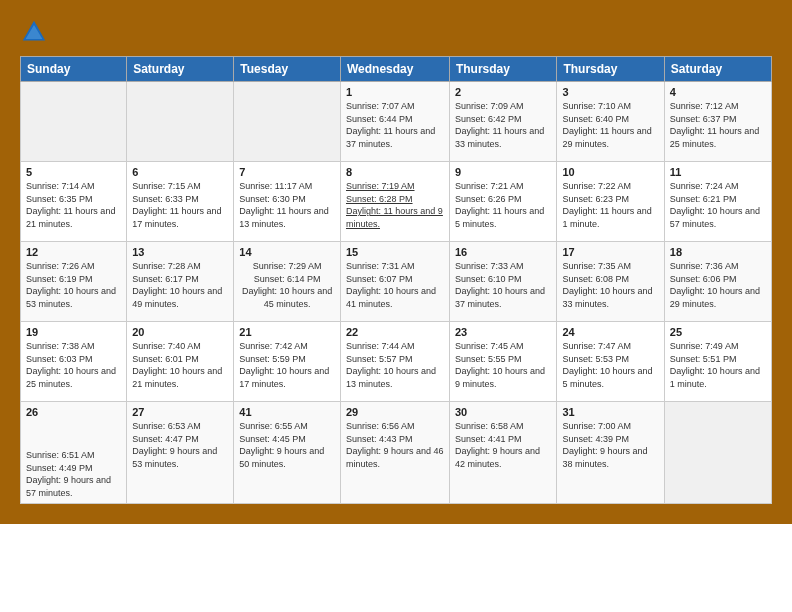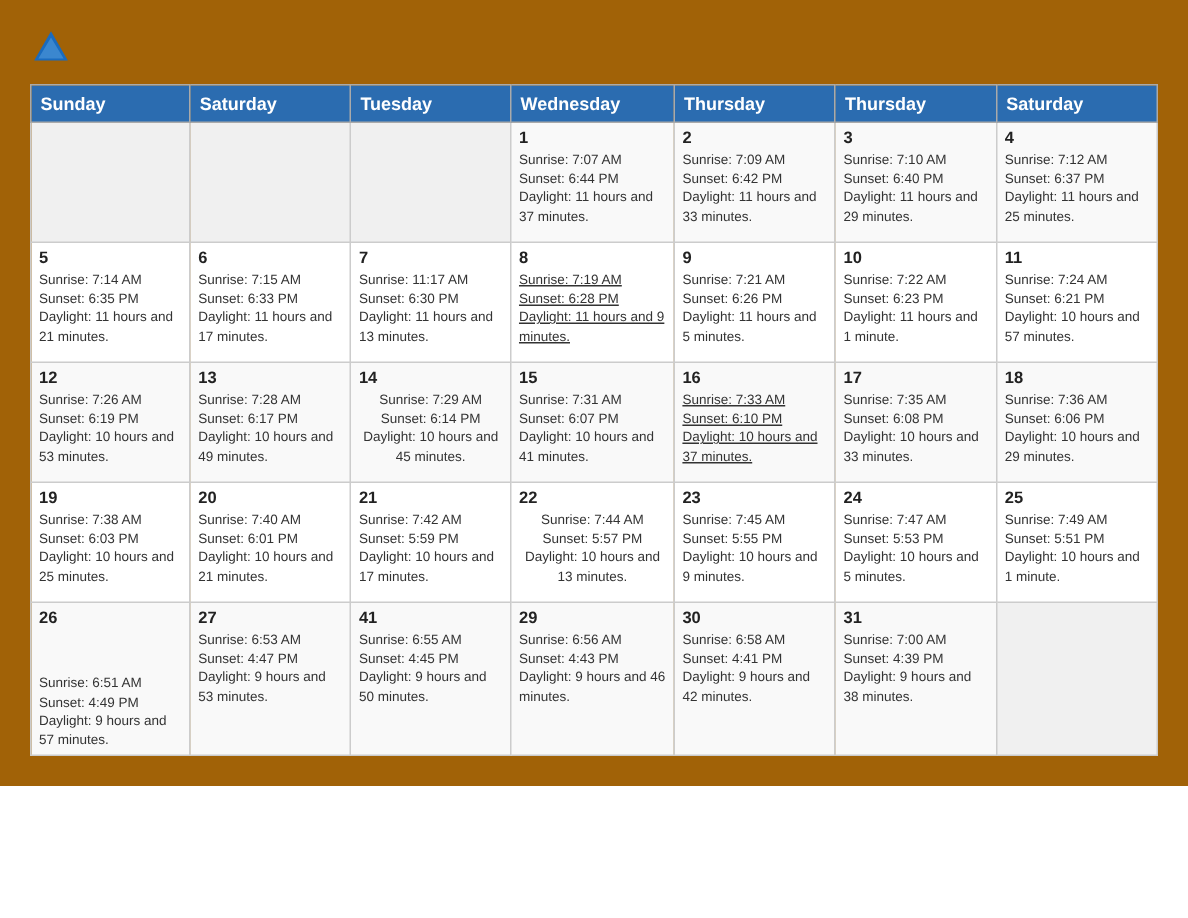--- a/index.html
+++ b/index.html
@@ -231,21 +231,21 @@
 Daylight: 10 hours and 45 minutes.</div>
           </td>
           <td>
             <span class="day-num">15</span>
             <div class="day-info" style="white-space: pre-line;">Sunrise: 7:31 AM
 Sunset: 6:07 PM
 Daylight: 10 hours and 41 minutes.</div>
           </td>
           <td>
             <span class="day-num">16</span>
-            <div class="day-info" style="white-space: pre-line; text-decoration: underline;">Sunrise: 7:33 AM
+            <div class="day-info" style="white-space: pre-line;">Sunrise: 7:33 AM
 Sunset: 6:10 PM
 Daylight: 10 hours and 37 minutes.</div>
           </td>
           <td>
             <span class="day-num">17</span>
             <div class="day-info" style="white-space: pre-line;">Sunrise: 7:35 AM
 Sunset: 6:08 PM
 Daylight: 10 hours and 33 minutes.</div>
           </td>
           <td>
@@ -269,21 +269,21 @@
 Daylight: 10 hours and 21 minutes.</div>
           </td>
           <td>
             <span class="day-num">21</span>
             <div class="day-info" style="white-space: pre-line;">Sunrise: 7:42 AM
 Sunset: 5:59 PM
 Daylight: 10 hours and 17 minutes.</div>
           </td>
           <td>
             <span class="day-num">22</span>
-            <div class="day-info" style="white-space: pre-line; text-align: center;">Sunrise: 7:44 AM
+            <div class="day-info" style="white-space: pre-line;">Sunrise: 7:44 AM
 Sunset: 5:57 PM
 Daylight: 10 hours and 13 minutes.</div>
           </td>
           <td>
             <span class="day-num">23</span>
             <div class="day-info" style="white-space: pre-line;">Sunrise: 7:45 AM
 Sunset: 5:55 PM
 Daylight: 10 hours and 9 minutes.</div>
           </td>
           <td>

